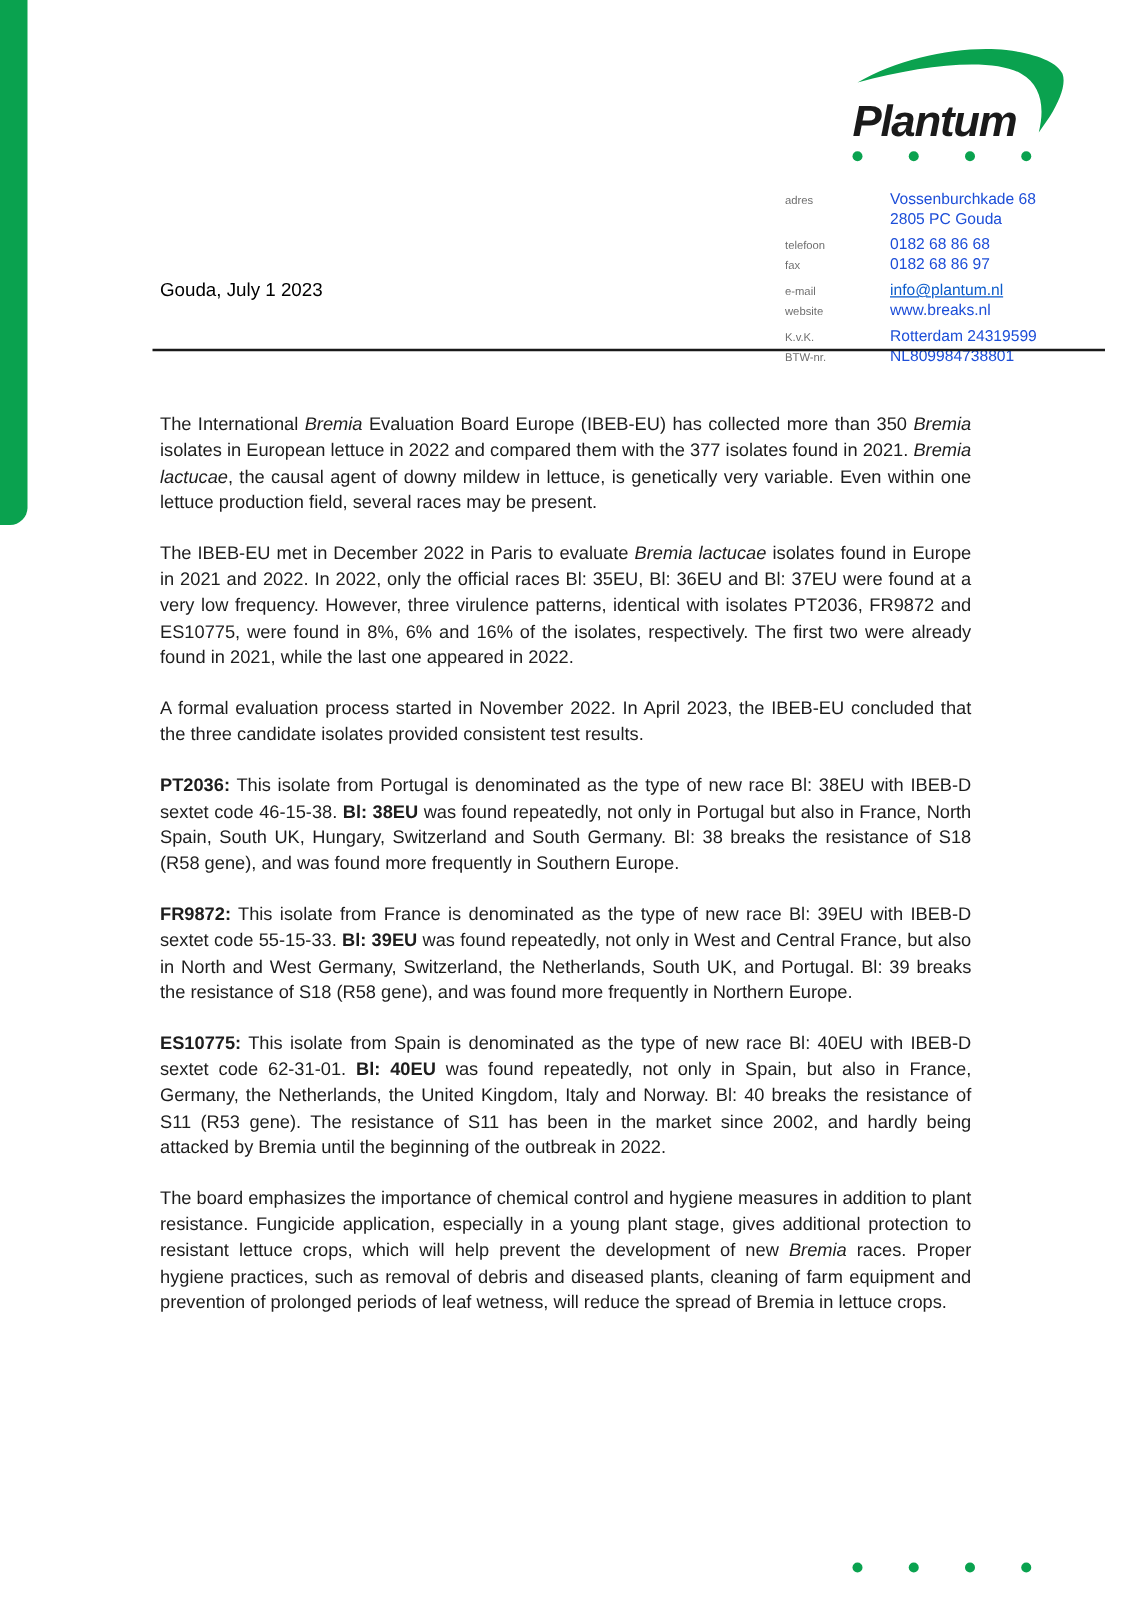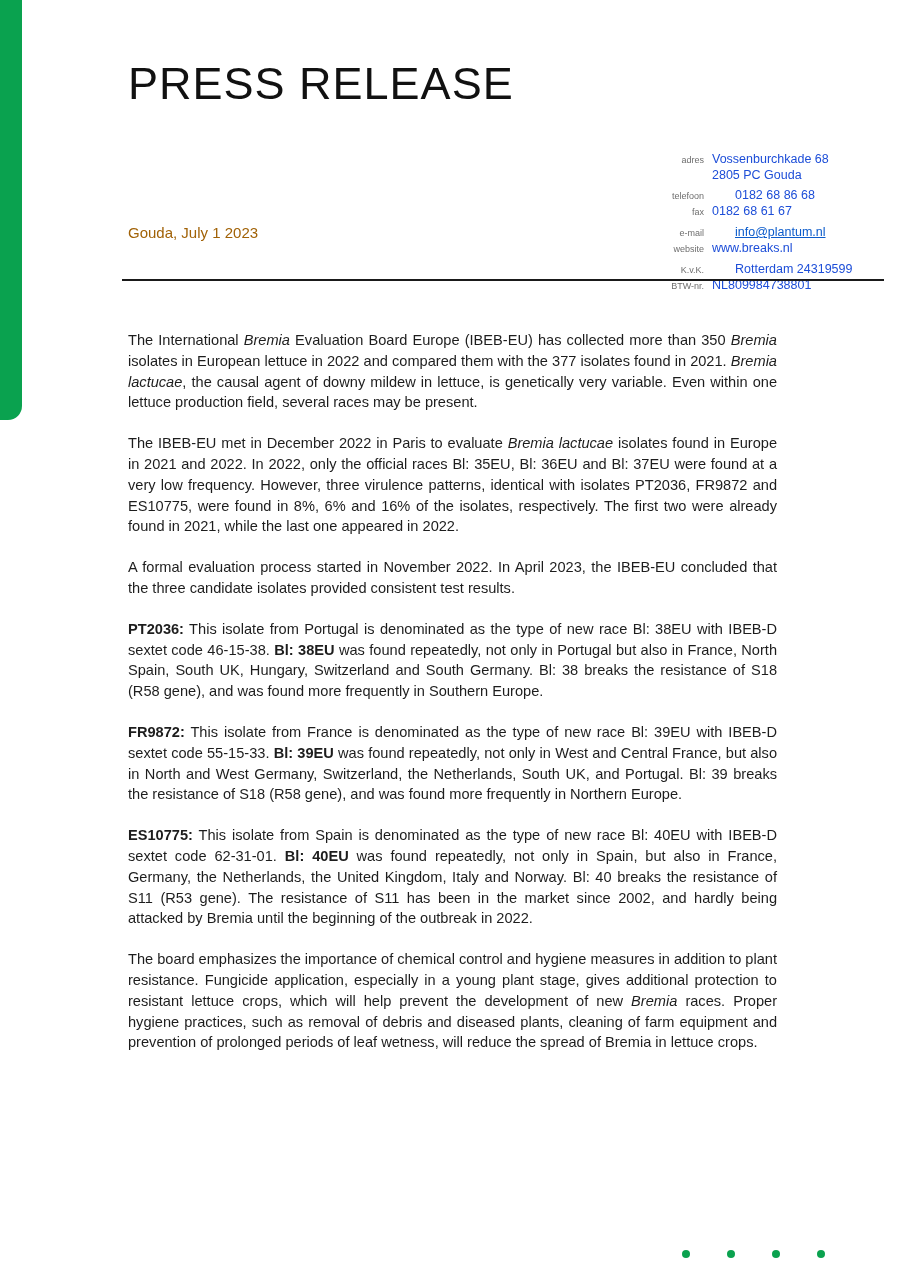--- a/index.html
+++ b/index.html
@@ -26,35 +26,35 @@
     letter-spacing:-1px; white-space:nowrap;
   }
   .dot-row { display:flex; }
   .logo .dot-row { position:absolute; left:2px; top:83px; }
   .dot { width:8px; height:8px; border-radius:50%; background:#0aa24f; margin-right:37px; }
   .dot:last-child { margin-right:0; }
   .bottom-dots { position:absolute; left:682px; top:1250px; }
   
   .contact { position:absolute; left:628px; top:152px; width:256px; }
   .contact-row { display:flex; align-items:baseline; line-height:14.5px; }
-  .contact-row.gap { margin-top:6px;gap:23px; }
+  .contact-row.gap { margin-top:6px; }
   .contact-label {
-    width:84px; text-align:right; padding-right:8px; flex:none;
+    width:84px; text-align:left; padding-right:8px; flex:none;
     font-size:9px; color:#6e6e6e;
   }
   .contact-value { font-size:12.5px; color:#1d4ed8; white-space:nowrap; }
   .contact-value.link { color:#0b5bcb; text-decoration:underline; cursor:pointer; }
   
   .subtitle {
     position:absolute; left:128px; top:162px;
     font-size:15px; font-weight:700; color:#1a1a1a; white-space:nowrap;
   }
   .dateline {
     position:absolute; left:128px; top:224px;
-    font-size:15px; color:#a16207;
+    font-size:15px; color:#000000;
   }
   .rule {
     position:absolute; left:122px; top:279px; width:762px; height:2px;
     background:#1a1a1a;
   }
   
   .article { position:absolute; left:128px; top:330px; width:649px; }
   .article-title {
     font-size:23px; font-weight:700; line-height:32px; color:#111;
     text-align:justify; margin-bottom:38px;
@@ -66,39 +66,50 @@
   .b { font-weight:700; }
   .i { font-style:italic; }
 </style>
 </head>
 <body>
 
 <div class="page">
 
   <div class="green-bar"></div>
 
-  <div class="press-release">PRESS RELEASE</div>
 
+  <div class="logo">
+    <svg class="swoosh" viewBox="0 0 172 72">
+      <path d="M6,28 C40,8 90,-2 125,2 C150,5 166,12 170,21 C173,29 168,42 160,55 L151,68 C156,48 153,30 137,21 C115,8 60,13 6,28 Z" fill="#0aa24f"></path>
+    </svg>
+    <div class="brand">Plantum</div>
+    <div class="dot-row">
+      <div class="dot"></div>
+      <div class="dot"></div>
+      <div class="dot"></div>
+      <div class="dot"></div>
+    </div>
+  </div>
 
   <div class="contact">
     <div class="contact-row">
       <span class="contact-label">adres</span>
       <span class="contact-value">Vossenburchkade 68</span>
     </div>
     <div class="contact-row">
       <span class="contact-label"></span>
       <span class="contact-value">2805 PC Gouda</span>
     </div>
     <div class="contact-row gap">
       <span class="contact-label">telefoon</span>
       <span class="contact-value">0182 68 86 68</span>
     </div>
     <div class="contact-row">
       <span class="contact-label">fax</span>
-      <span class="contact-value">0182 68 61 67</span>
+      <span class="contact-value">0182 68 86 97</span>
     </div>
     <div class="contact-row gap">
       <span class="contact-label">e-mail</span>
       <span class="contact-value link">info@plantum.nl</span>
     </div>
     <div class="contact-row">
       <span class="contact-label">website</span>
       <span class="contact-value">www.breaks.nl</span>
     </div>
     <div class="contact-row gap">

